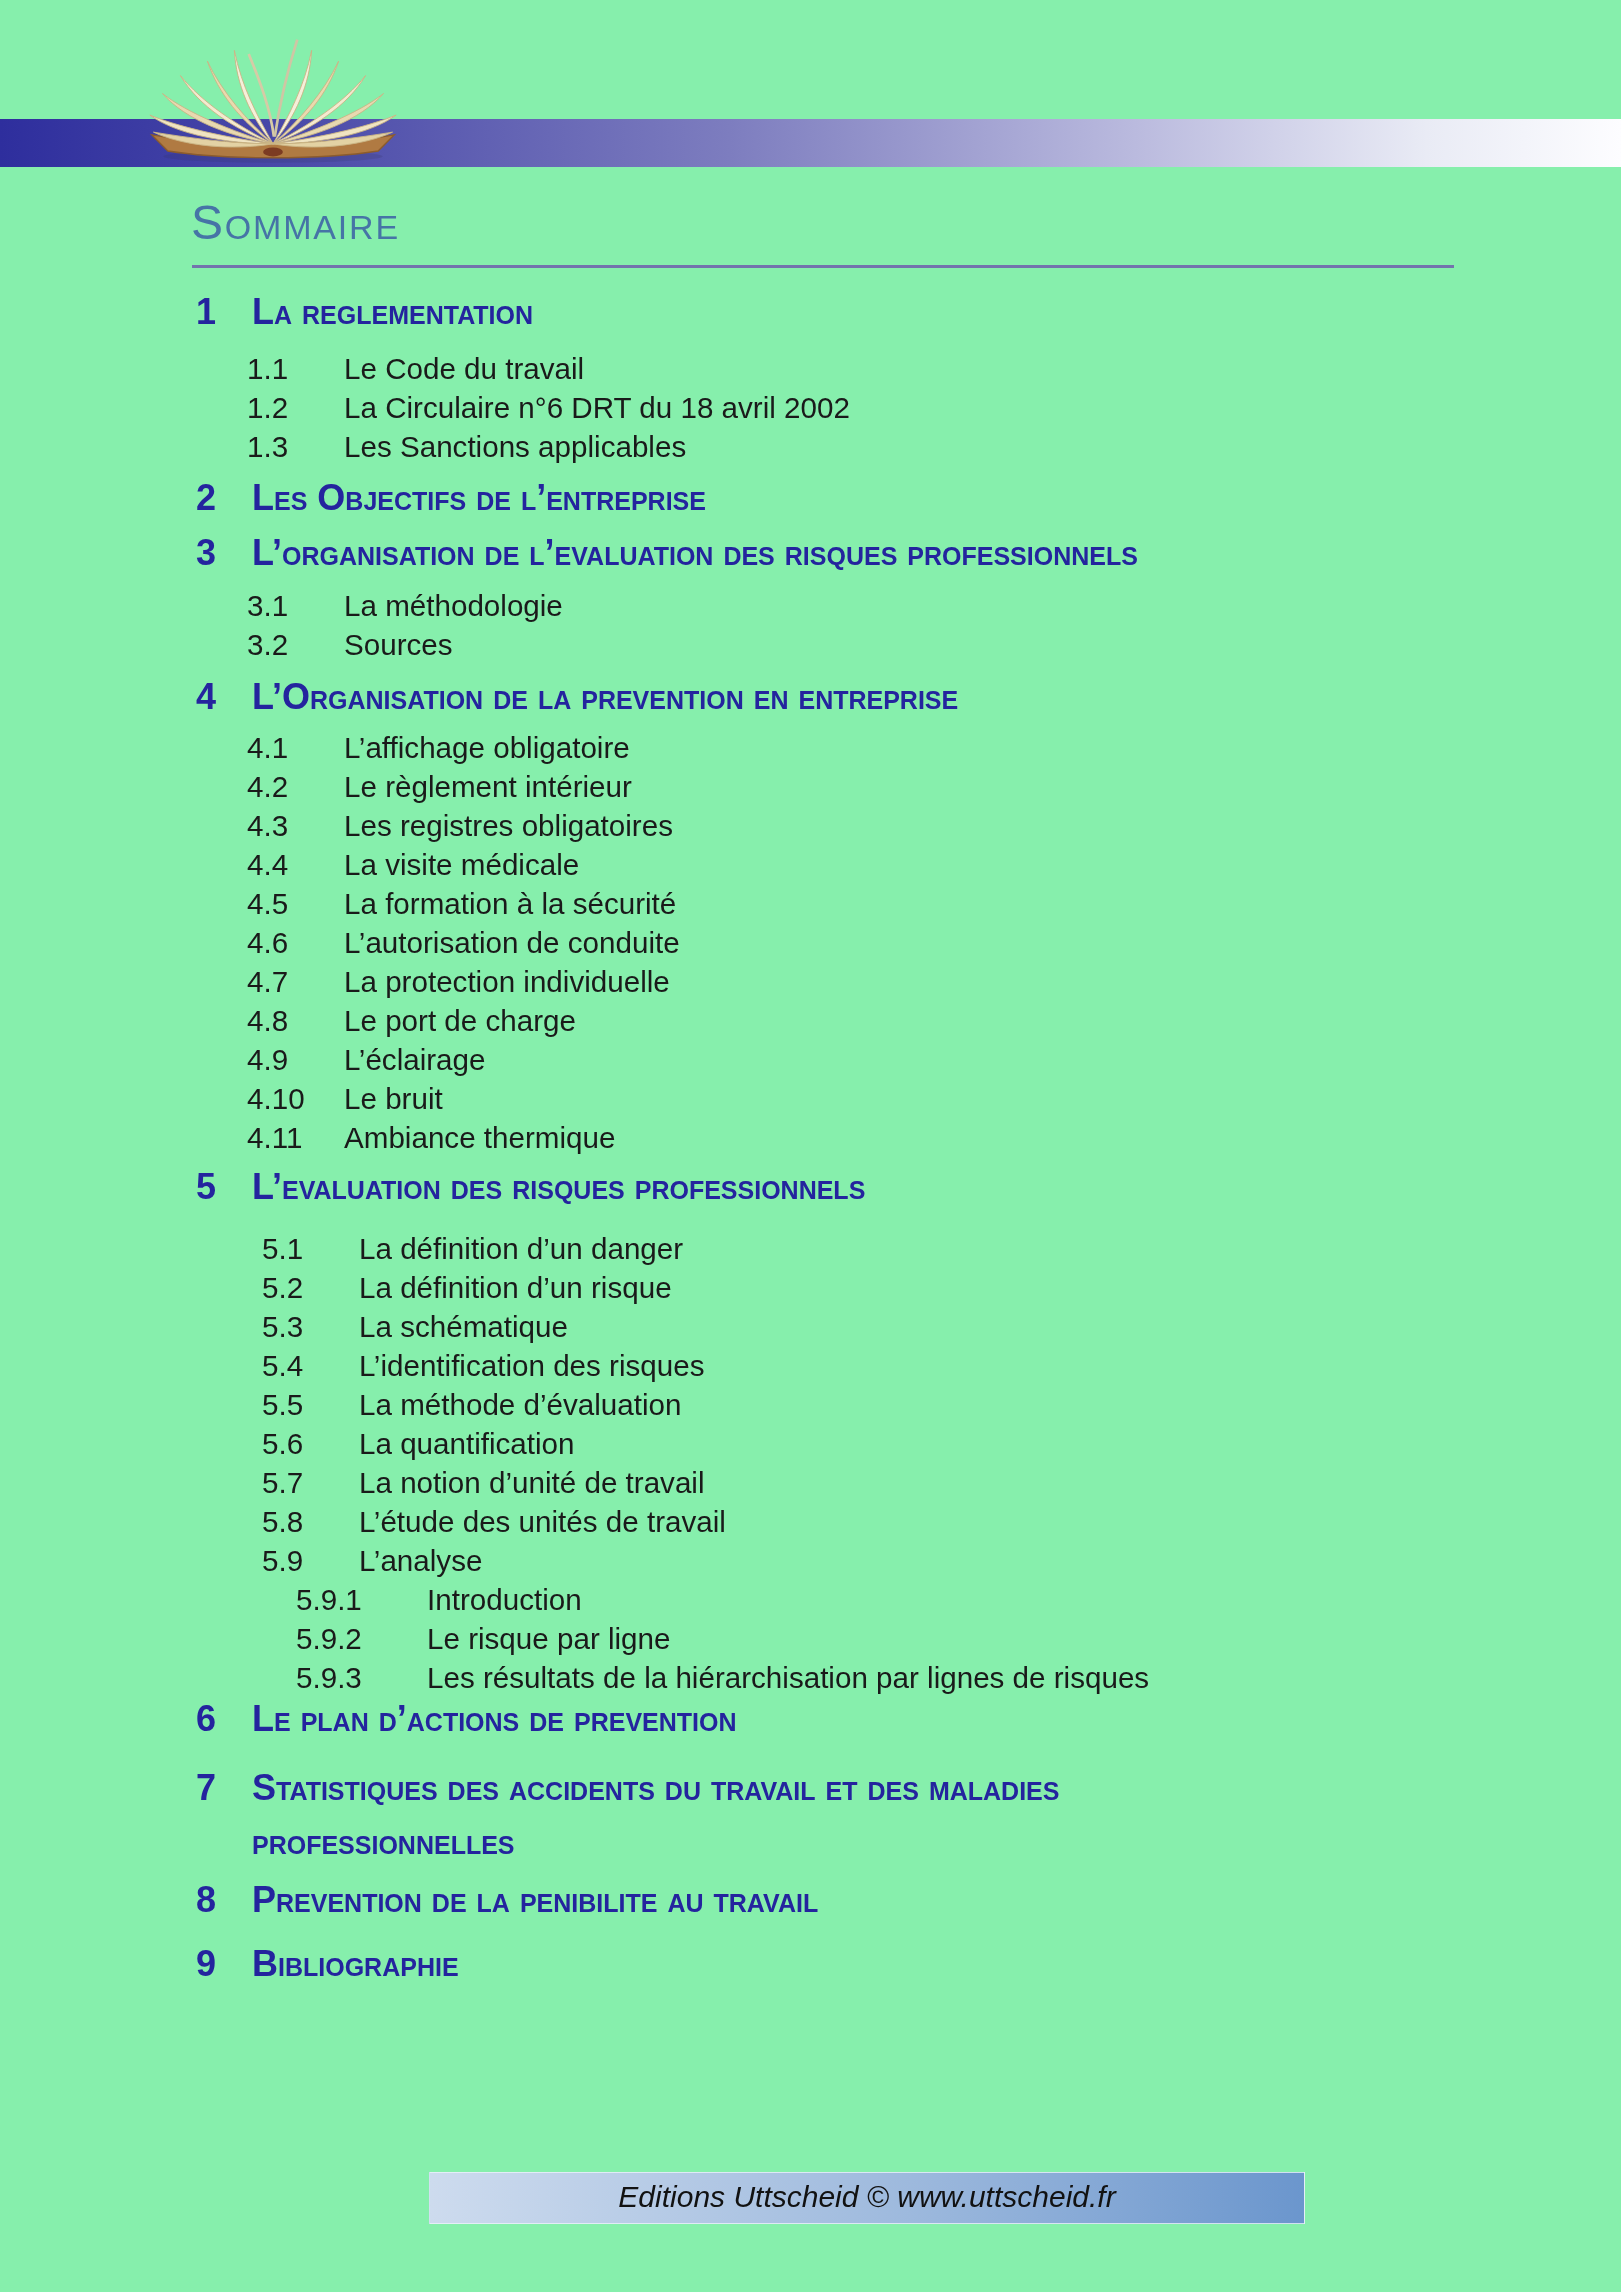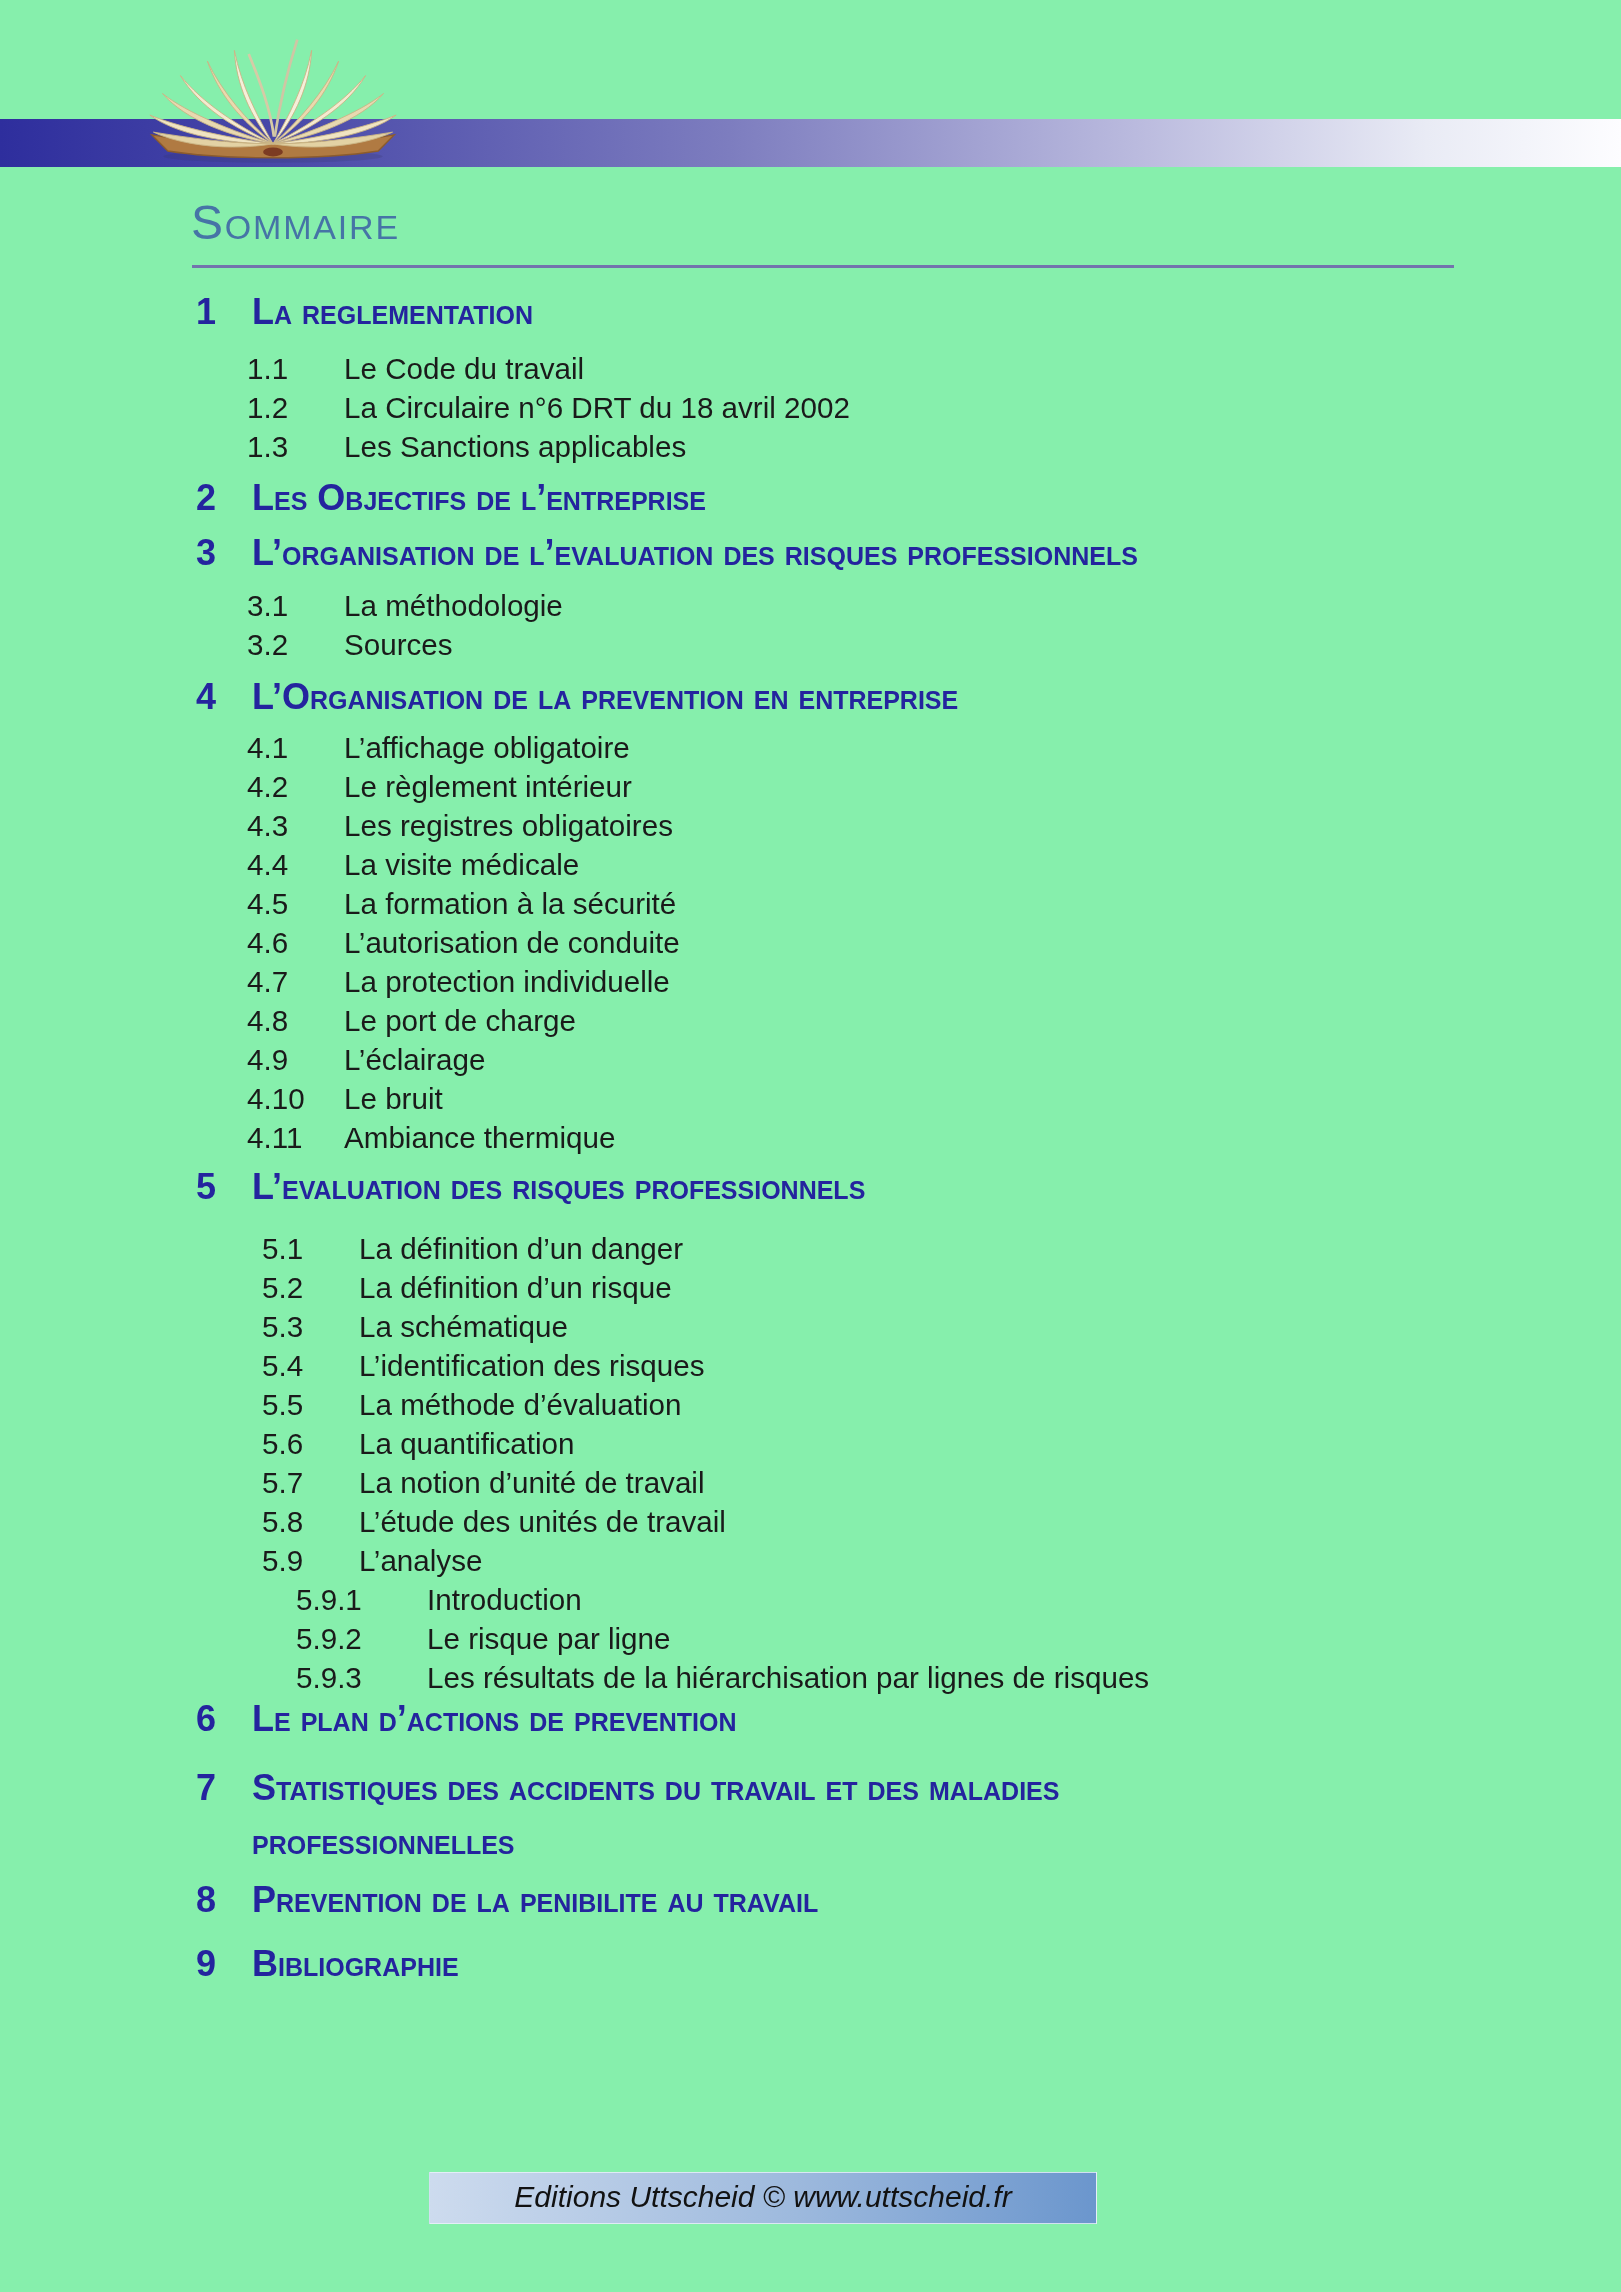--- a/index.html
+++ b/index.html
@@ -70,21 +70,21 @@
   .sec4 .toc-items   { margin-top:12.5px; }
   .sec5 .toc-heading { margin-top:9.9px; }
   .sec5 .toc-items   { margin-top:23px;padding-left:15px; }
   .sec6 .toc-heading { margin-top:1.8px; }
   .sec7 .toc-heading { margin-top:23px; }
   .sec8 .toc-heading { margin-top:10.7px; }
   .sec9 .toc-heading { margin-top:25px; }
 
   
   .footer-bar {
-    position:absolute; left:429px; top:2172px; width:668px; height:52px;
+    position:absolute; left:429px; top:2172px; width:876px; height:52px;
     background:linear-gradient(to right,
       var(--footer-left) 0%, var(--footer-mid) 55%, var(--footer-right) 100%);
     border:1.8px solid rgba(235,242,250,0.8);
     text-align:center;
   }
   .footer-text {
     font-size:30px; line-height:48px; font-style:italic;
     color:#121212;
   }
 </style>

